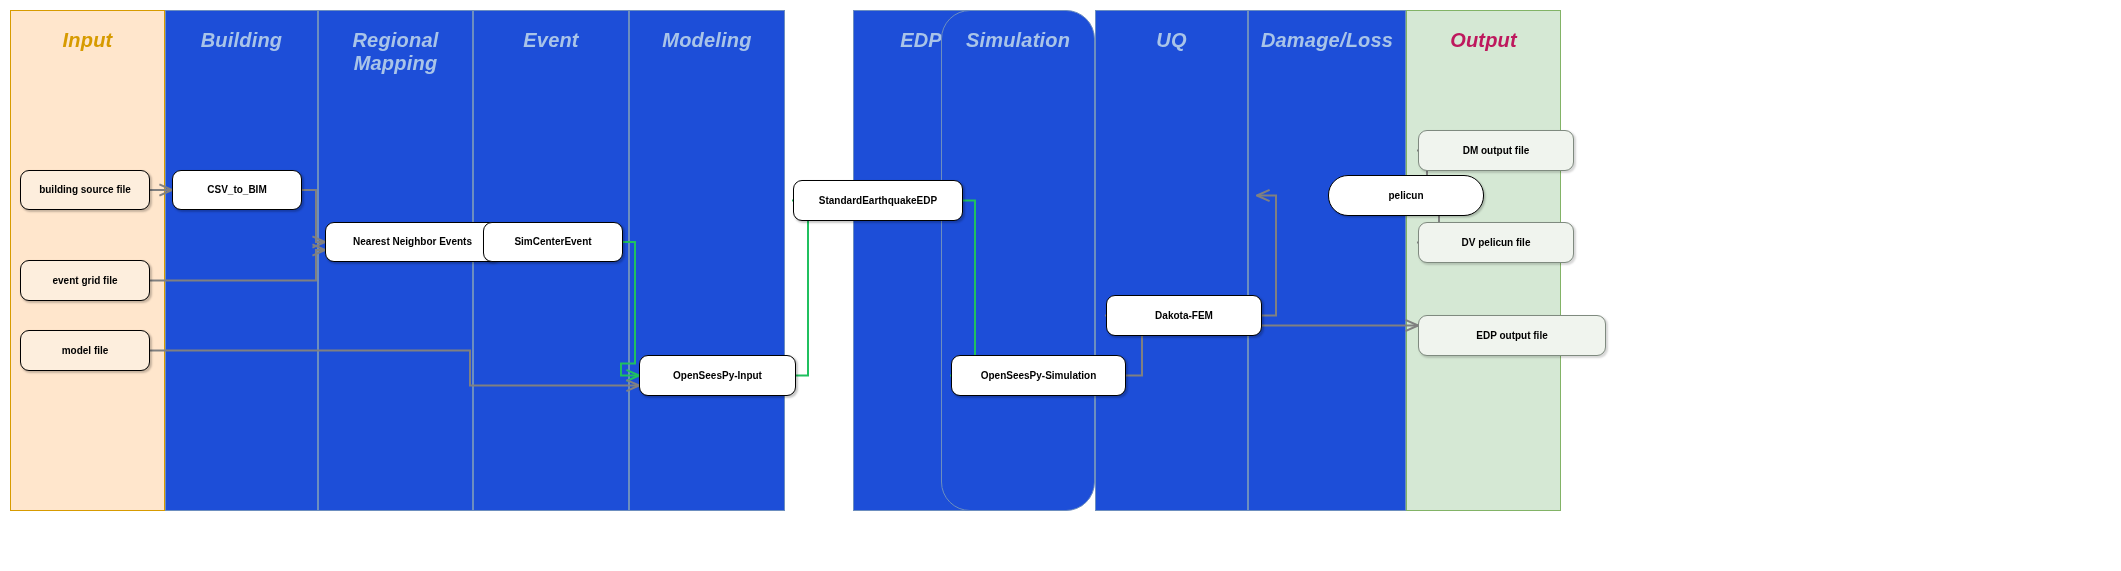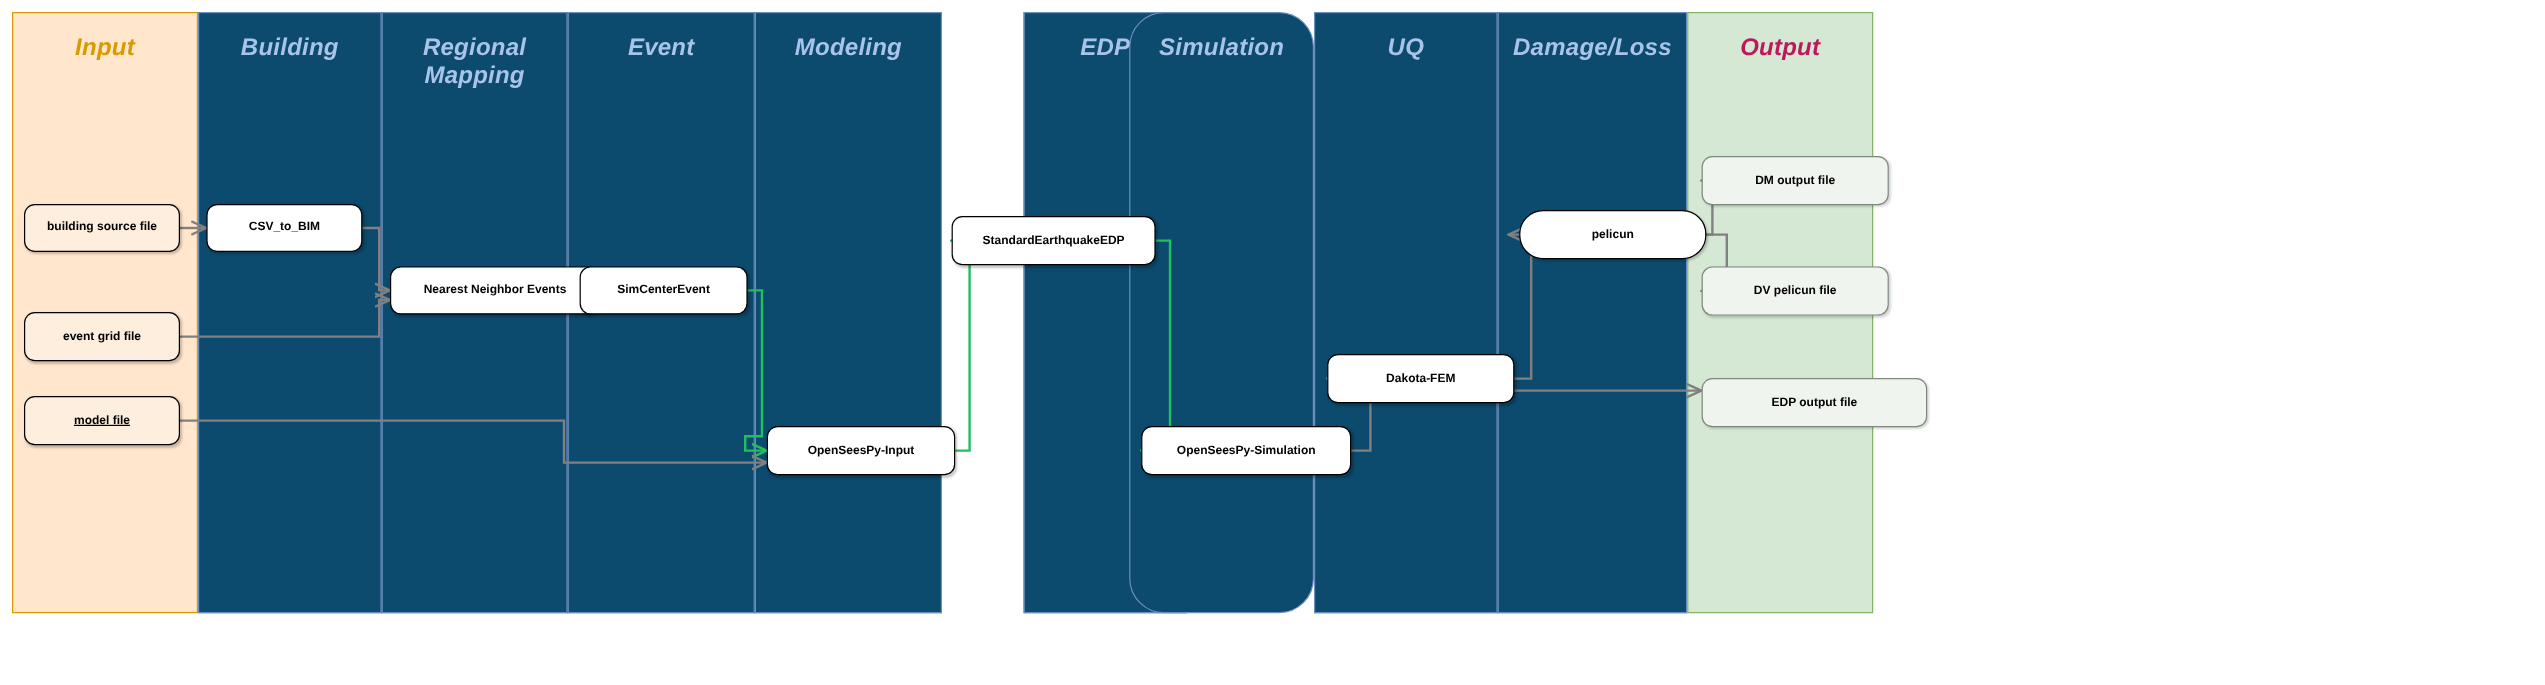--- a/index.html
+++ b/index.html
@@ -17,21 +17,21 @@
     background: #ffffff;
     overflow: hidden;
   }
   
   .lane {
     position: absolute;
     top: 10px;
     height: 501px;
     box-sizing: border-box;
     border: 1px solid #6c8ebf;
-    background: #0c4a6e;
+    background: #1d4ed8;
   }
   .lane.lane-input {
     background: #ffe6cc;
     border-color: #d79b00;
   }
   .lane.lane-output {
     background: #d5e8d4;
     border-color: #82b366;
   }
   .lane-title {
@@ -149,27 +149,27 @@
         <path d="M1262 315.5 L1276 315.5 L1276 195.5 L1257 195.5" fill="none" stroke="#808080" stroke-width="2" stroke-linejoin="miter" marker-end="url(#arrow-gray)"></path>
         <path d="M1262 325.5 L1418 325.5" fill="none" stroke="#808080" stroke-width="2" stroke-linejoin="miter" marker-end="url(#arrow-gray)"></path>
         <path d="M1413 195.5 L1427 195.5 L1427 150.5 L1418 150.5" fill="none" stroke="#808080" stroke-width="2" stroke-linejoin="miter" marker-end="url(#arrow-gray)"></path>
         <path d="M1413 195.5 L1439 195.5 L1439 242.5 L1418 242.5" fill="none" stroke="#808080" stroke-width="2" stroke-linejoin="miter" marker-end="url(#arrow-gray)"></path>
       </g>
   </svg>
 
   <div id="node-container">
       <div class="node node-input" style="left: 20px; top: 170px; width: 130px; height: 40px;">building source file</div>
       <div class="node node-input" style="left: 20px; top: 260px; width: 130px; height: 41px;">event grid file</div>
-      <div class="node node-input" style="left: 20px; top: 330px; width: 130px; height: 41px; text-decoration: underline;">model file</div>
+      <div class="node node-input" style="left: 20px; top: 330px; width: 130px; height: 41px;">model file</div>
       <div class="node" style="left: 172px; top: 170px; width: 130px; height: 40px;">CSV_to_BIM</div>
       <div class="node" style="left: 325px; top: 222px; width: 175px; height: 40px;">Nearest Neighbor Events</div>
       <div class="node" style="left: 483px; top: 222px; width: 140px; height: 40px;">SimCenterEvent</div>
       <div class="node" style="left: 639px; top: 355px; width: 157px; height: 41px;">OpenSeesPy-Input</div>
       <div class="node" style="left: 793px; top: 180px; width: 170px; height: 41px;">StandardEarthquakeEDP</div>
       <div class="node" style="left: 951px; top: 355px; width: 175px; height: 41px;">OpenSeesPy-Simulation</div>
       <div class="node" style="left: 1106px; top: 295px; width: 156px; height: 41px;">Dakota-FEM</div>
-      <div class="node" style="left: 1266px; top: 175px; width: 156px; height: 41px; border-radius: 20px;">pelicun</div>
+      <div class="node" style="left: 1328px; top: 175px; width: 156px; height: 41px; border-radius: 20px;">pelicun</div>
       <div class="node node-output" style="left: 1418px; top: 130px; width: 156px; height: 41px;">DM output file</div>
       <div class="node node-output" style="left: 1418px; top: 222px; width: 156px; height: 41px;">DV pelicun file</div>
       <div class="node node-output" style="left: 1418px; top: 315px; width: 188px; height: 41px;">EDP output file</div>
     </div>
 
 </div>
 
 </body></html>

